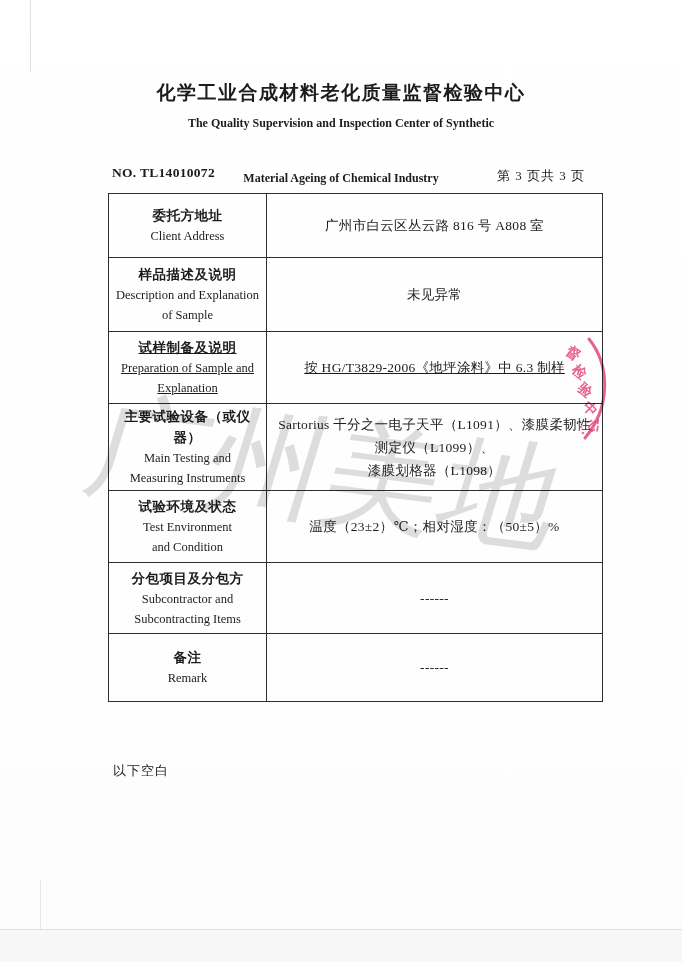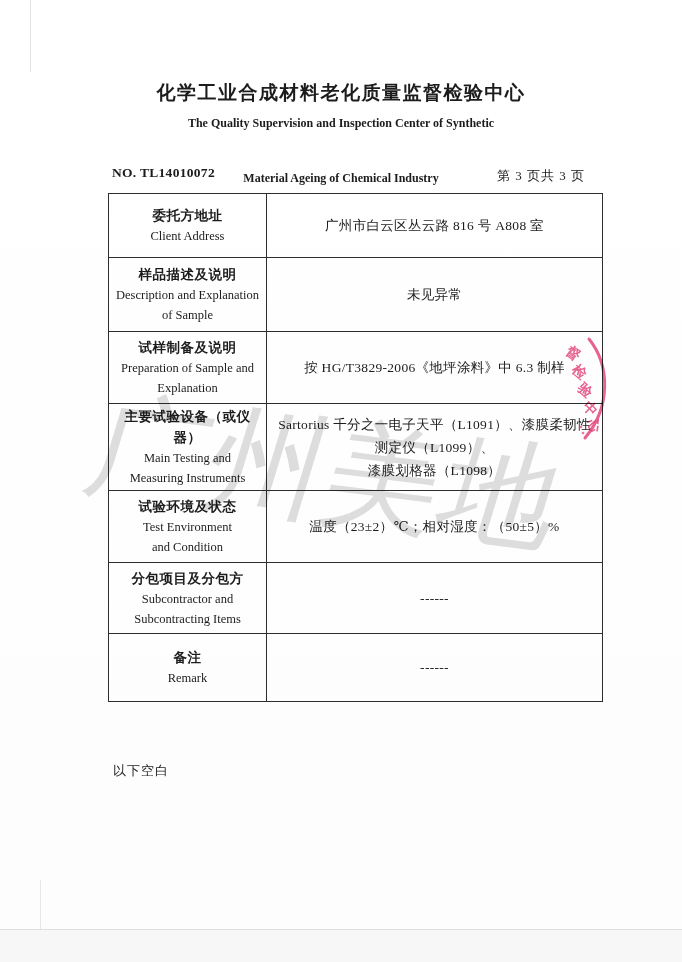--- a/index.html
+++ b/index.html
@@ -75,21 +75,21 @@
           <td class="value-cell">广州市白云区丛云路 816 号 A808 室</td>
         </tr>
         <tr style="height: 74px;">
           <td class="label-cell">
             <div class="label-cn">样品描述及说明</div>
             <div class="label-en">Description and Explanation
 of Sample</div>
           </td>
           <td class="value-cell">未见异常</td>
         </tr>
-        <tr style="height: 72px;">
+        <tr style="height: 72px; text-decoration: underline;">
           <td class="label-cell">
             <div class="label-cn">试样制备及说明</div>
             <div class="label-en">Preparation of Sample and
 Explanation</div>
           </td>
           <td class="value-cell">按 HG/T3829-2006《地坪涂料》中 6.3 制样</td>
         </tr>
         <tr style="height: 69px;">
           <td class="label-cell">
             <div class="label-cn">主要试验设备（或仪器）</div>

